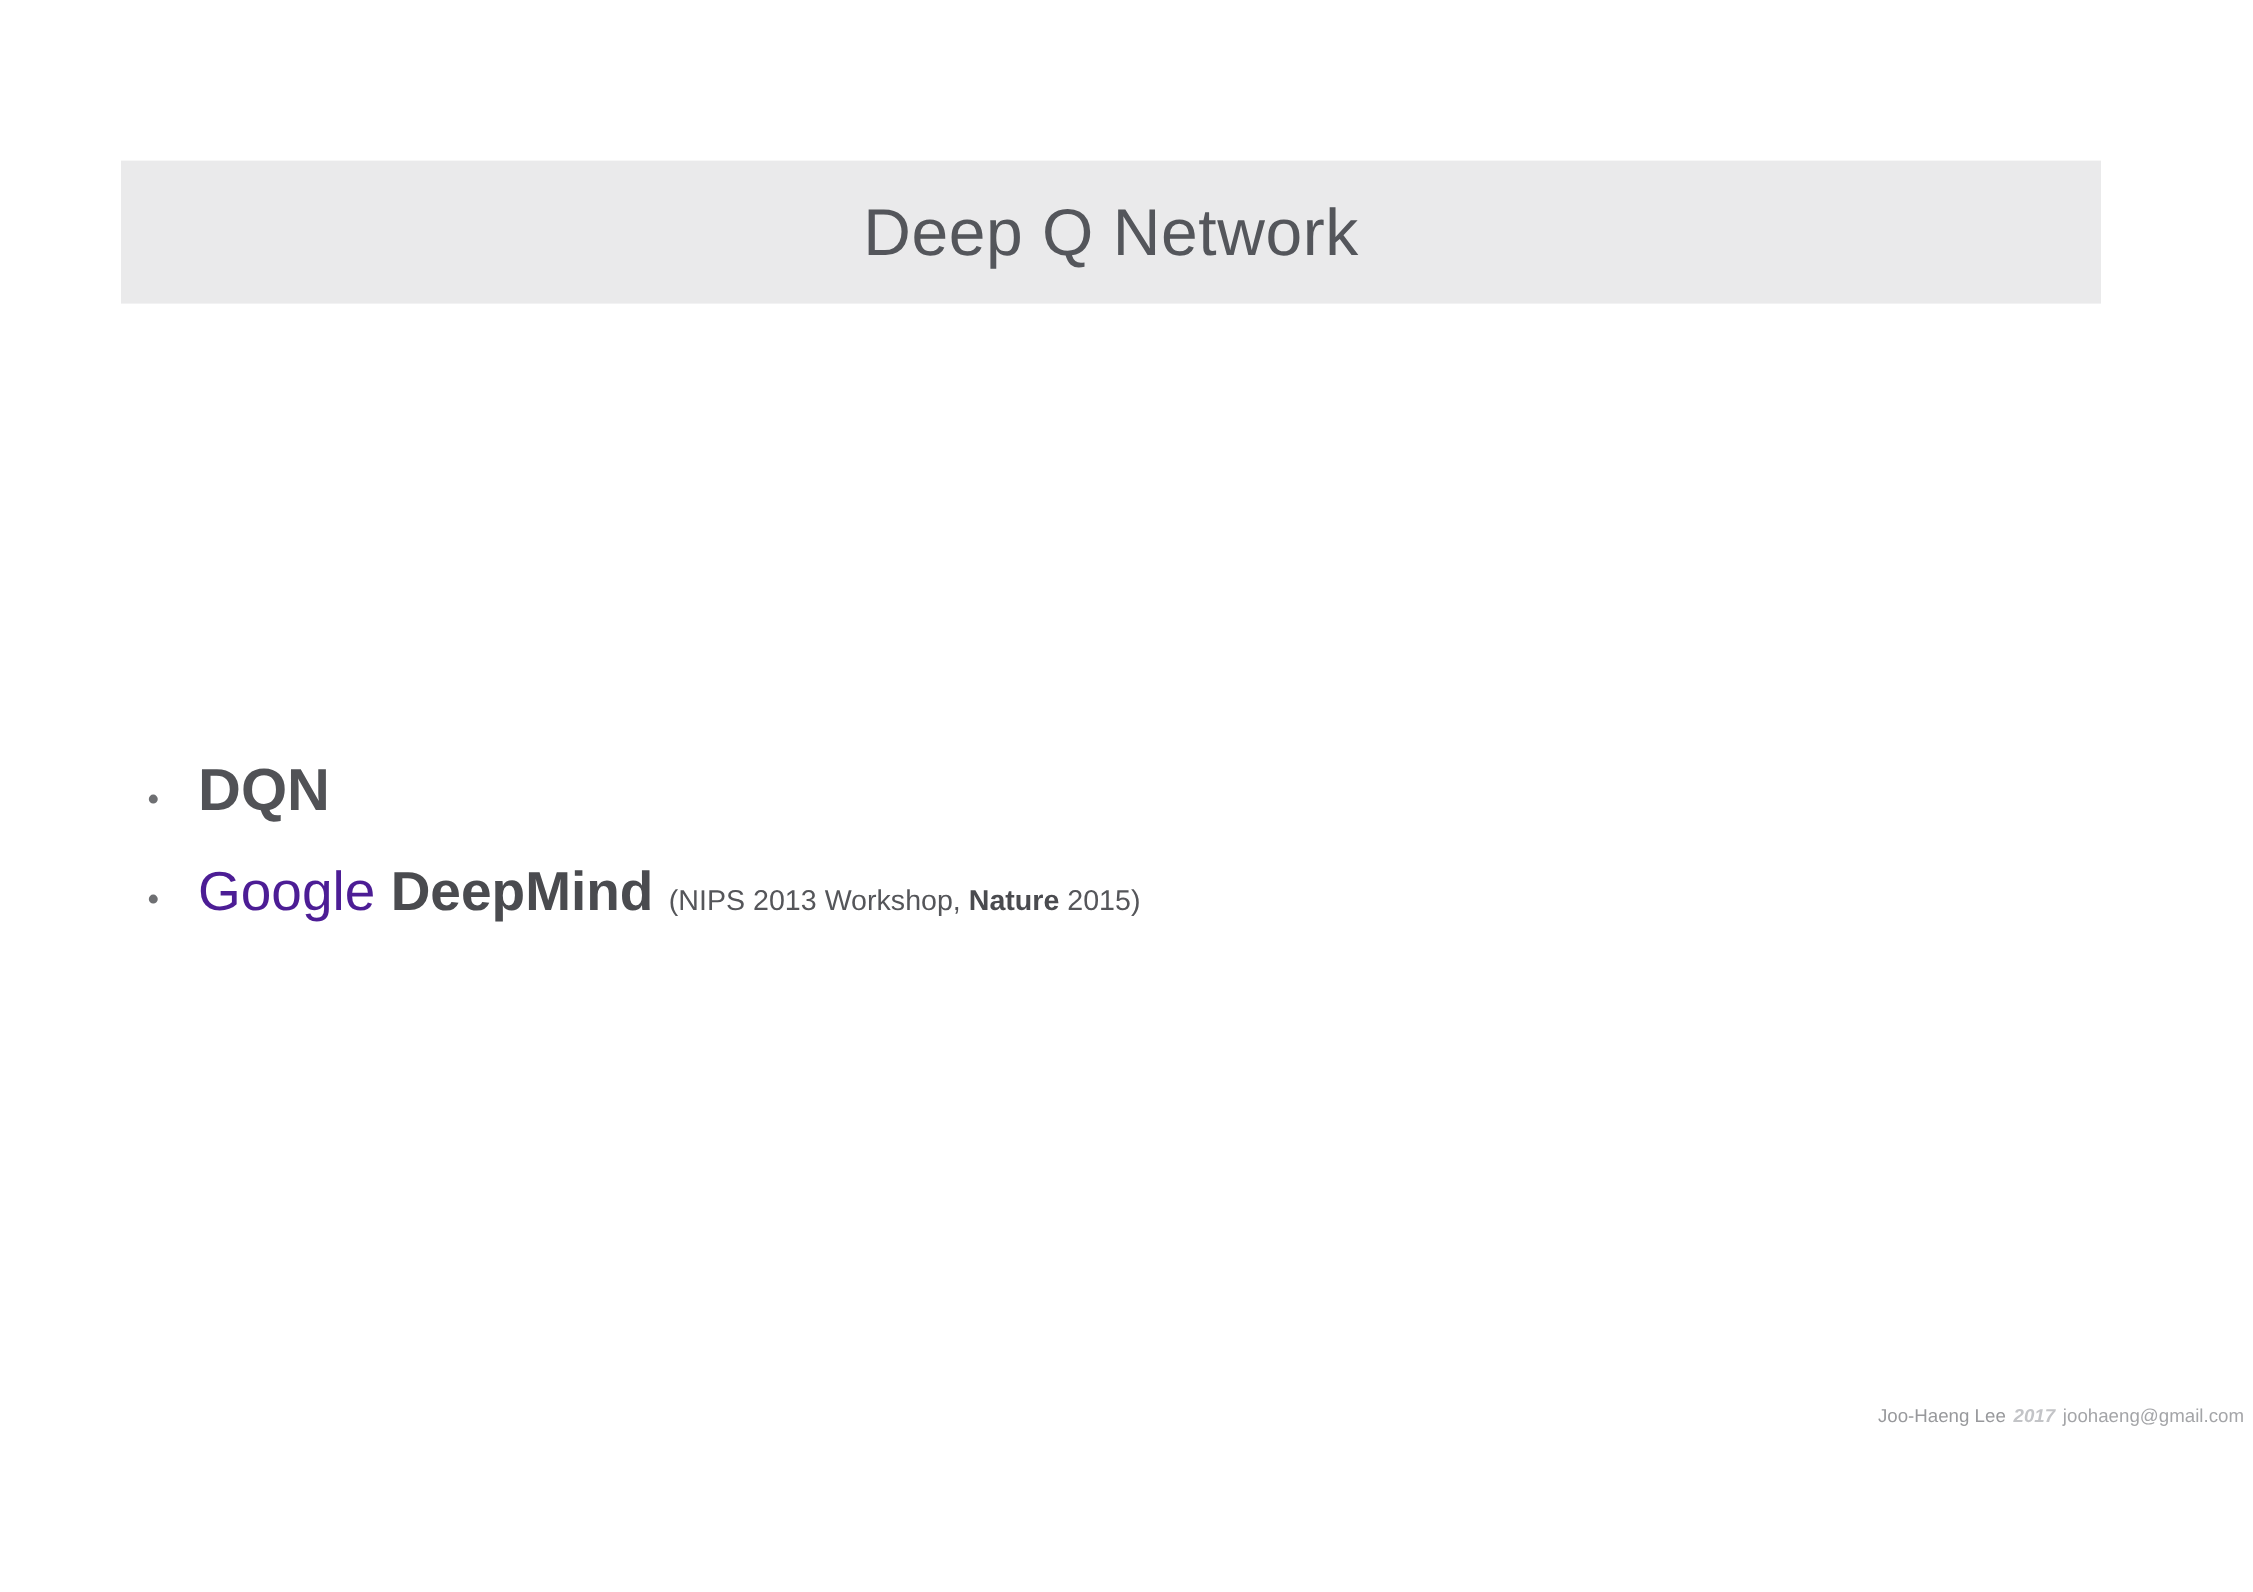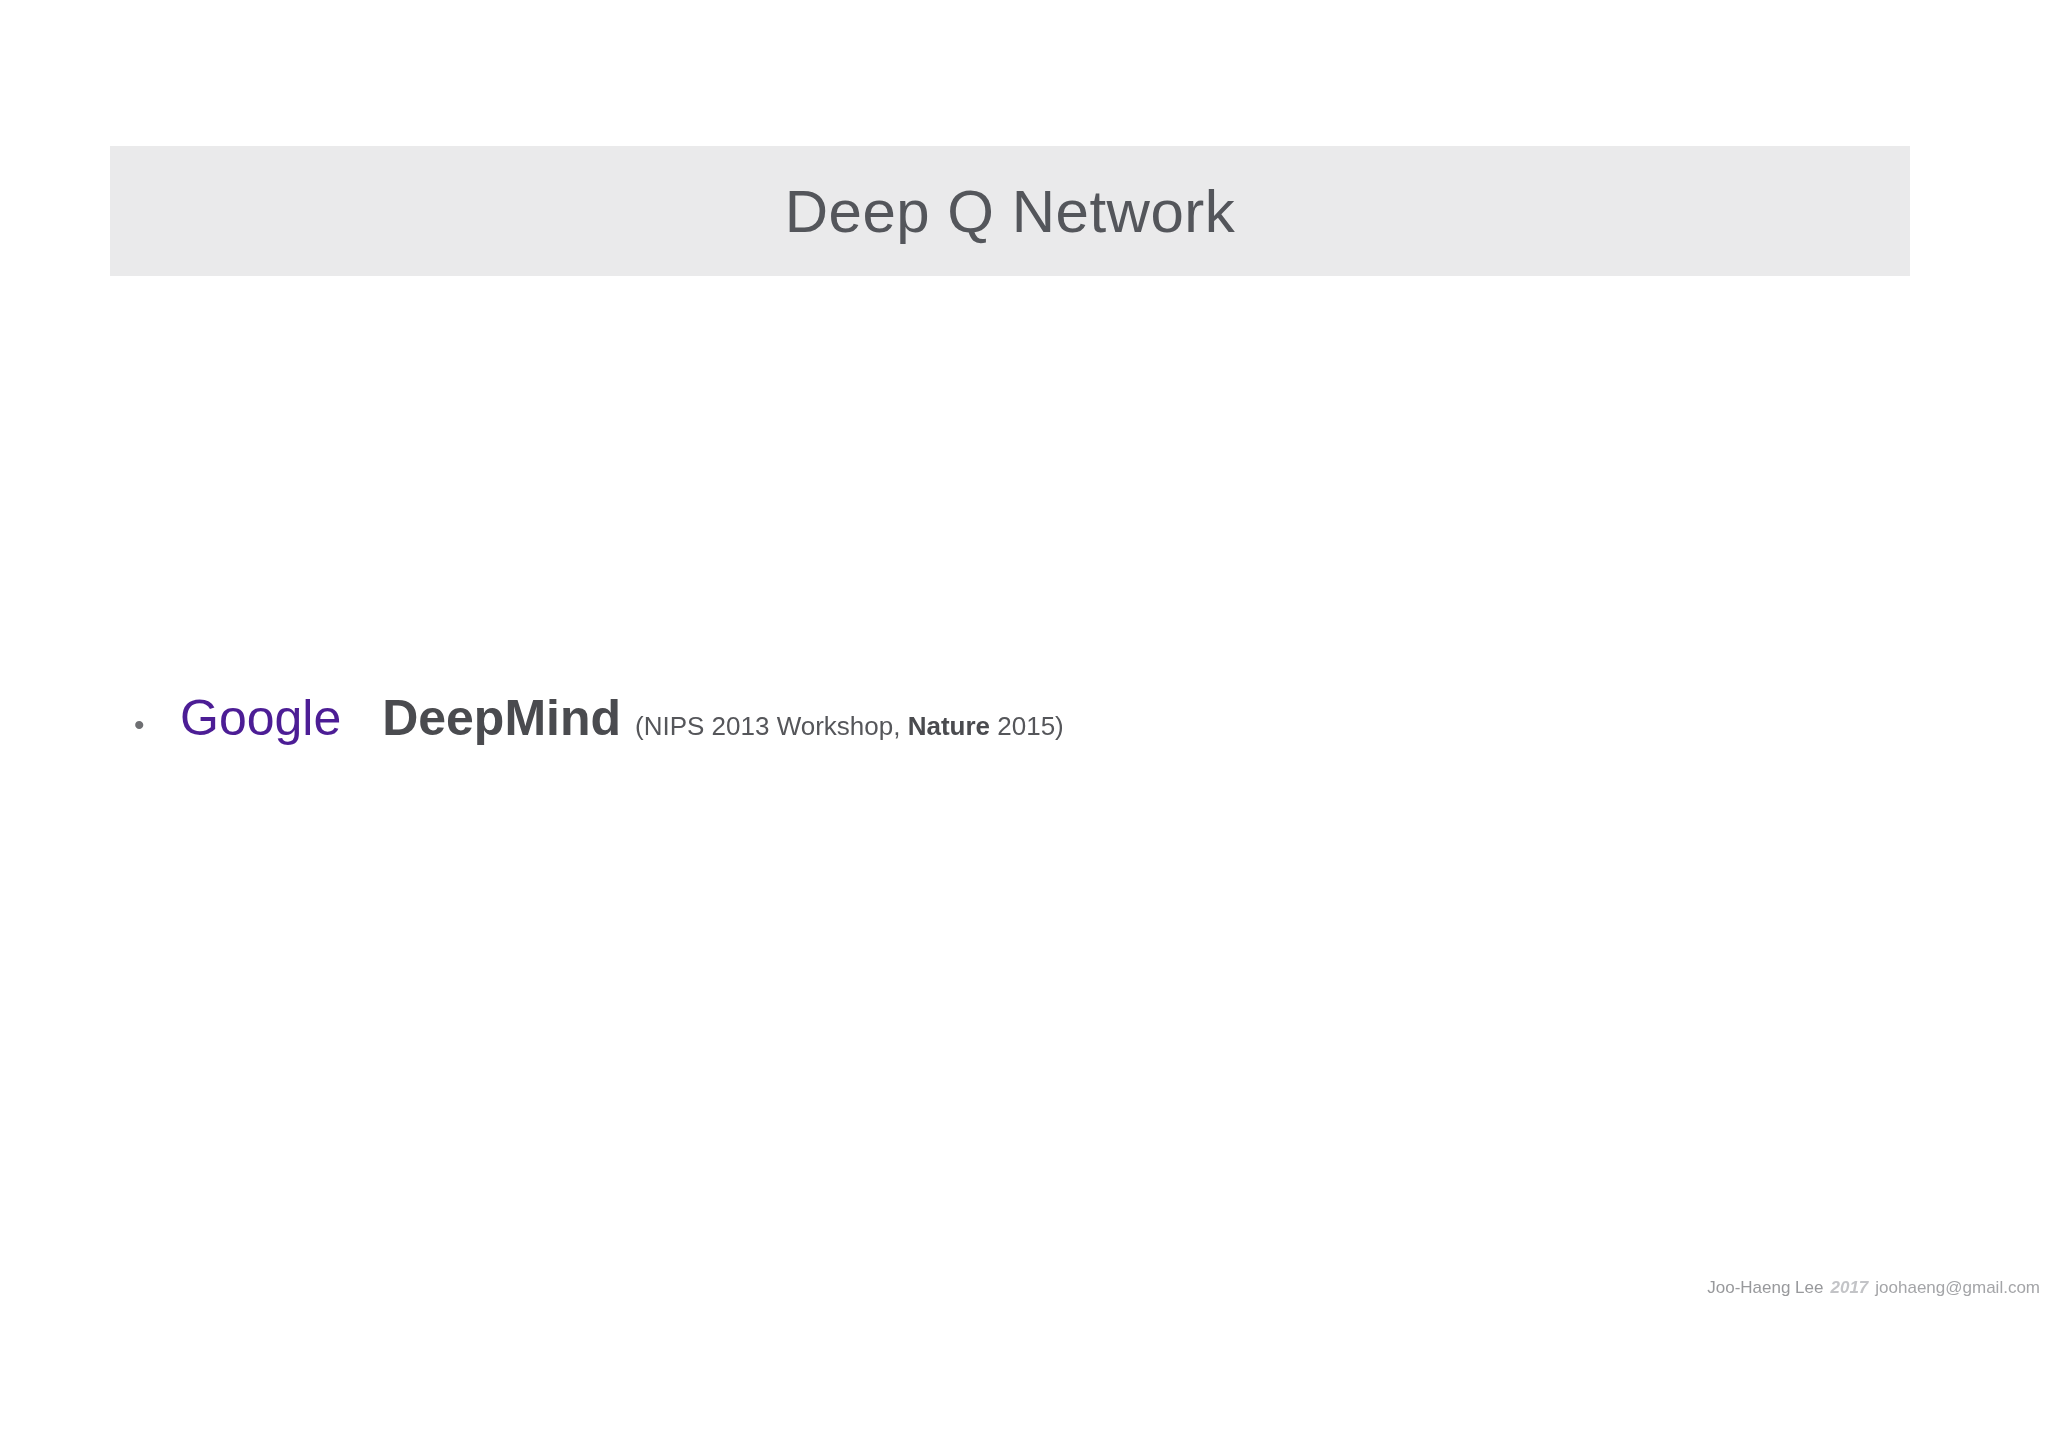--- a/index.html
+++ b/index.html
@@ -67,21 +67,20 @@
     color: #515256;
   }
   .b3-regular {
     font-size: 50px;
     color: #4c1d95;
   }
   .b3-bold {
     font-size: 50px;
     font-weight: 700;
     color: #4a4b4f;
-    margin-left: 27px;
   }
   .b3-note {
     font-size: 26px;
     color: #55565a;
     margin-left: 14px;
     margin-top: 12px;
   }
   .b3-note-bold {
     font-weight: 700;
     color: #4a4b4f;
@@ -110,18 +109,19 @@
 </head>
 <body>
 
 <div class="slide">
 
   <div class="header-bar">
     <div class="slide-title">Deep Q Network</div>
   </div>
 
   <ul class="bullets">
+    <li class="bullet-row"><span class="bullet-dot">•</span><span class="b2-text">DQN</span></li>
     <li class="bullet-row"><span class="bullet-dot">•</span><span class="b3-regular">Google </span><span class="b3-bold">DeepMind</span><span class="b3-note"><span>(NIPS 2013 Workshop, </span><span class="b3-note-bold">Nature</span><span> 2015)</span></span></li>
   </ul>
 
   <div class="footer"><span class="footer-author">Joo-Haeng Lee</span><span class="footer-year">2017</span><span class="footer-email">joohaeng@gmail.com</span></div>
 
 </div>
 
 </body></html>

